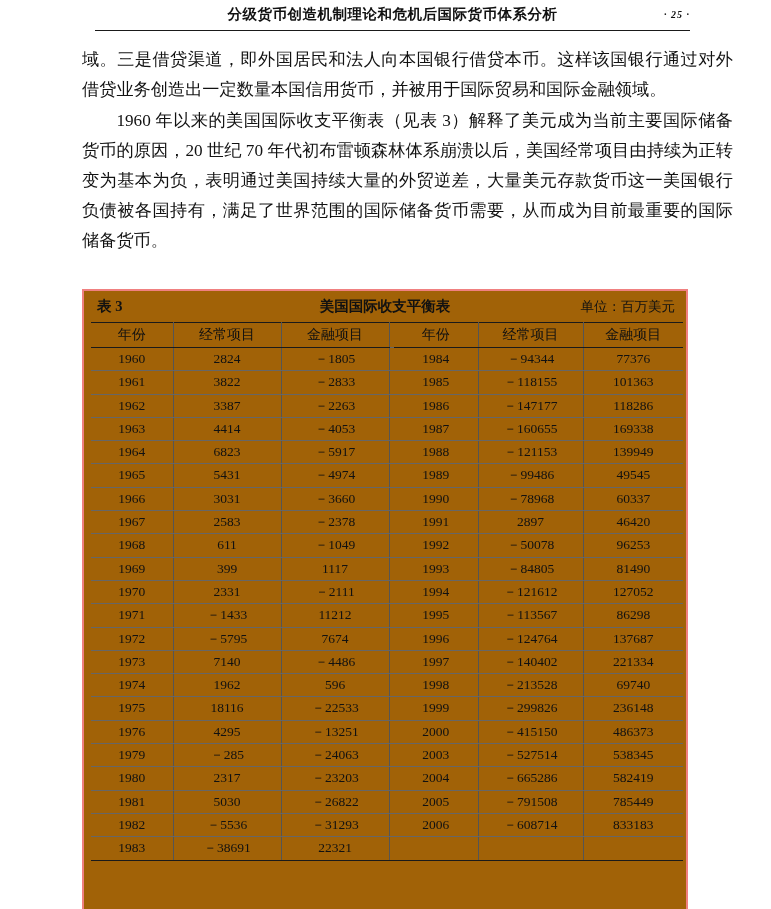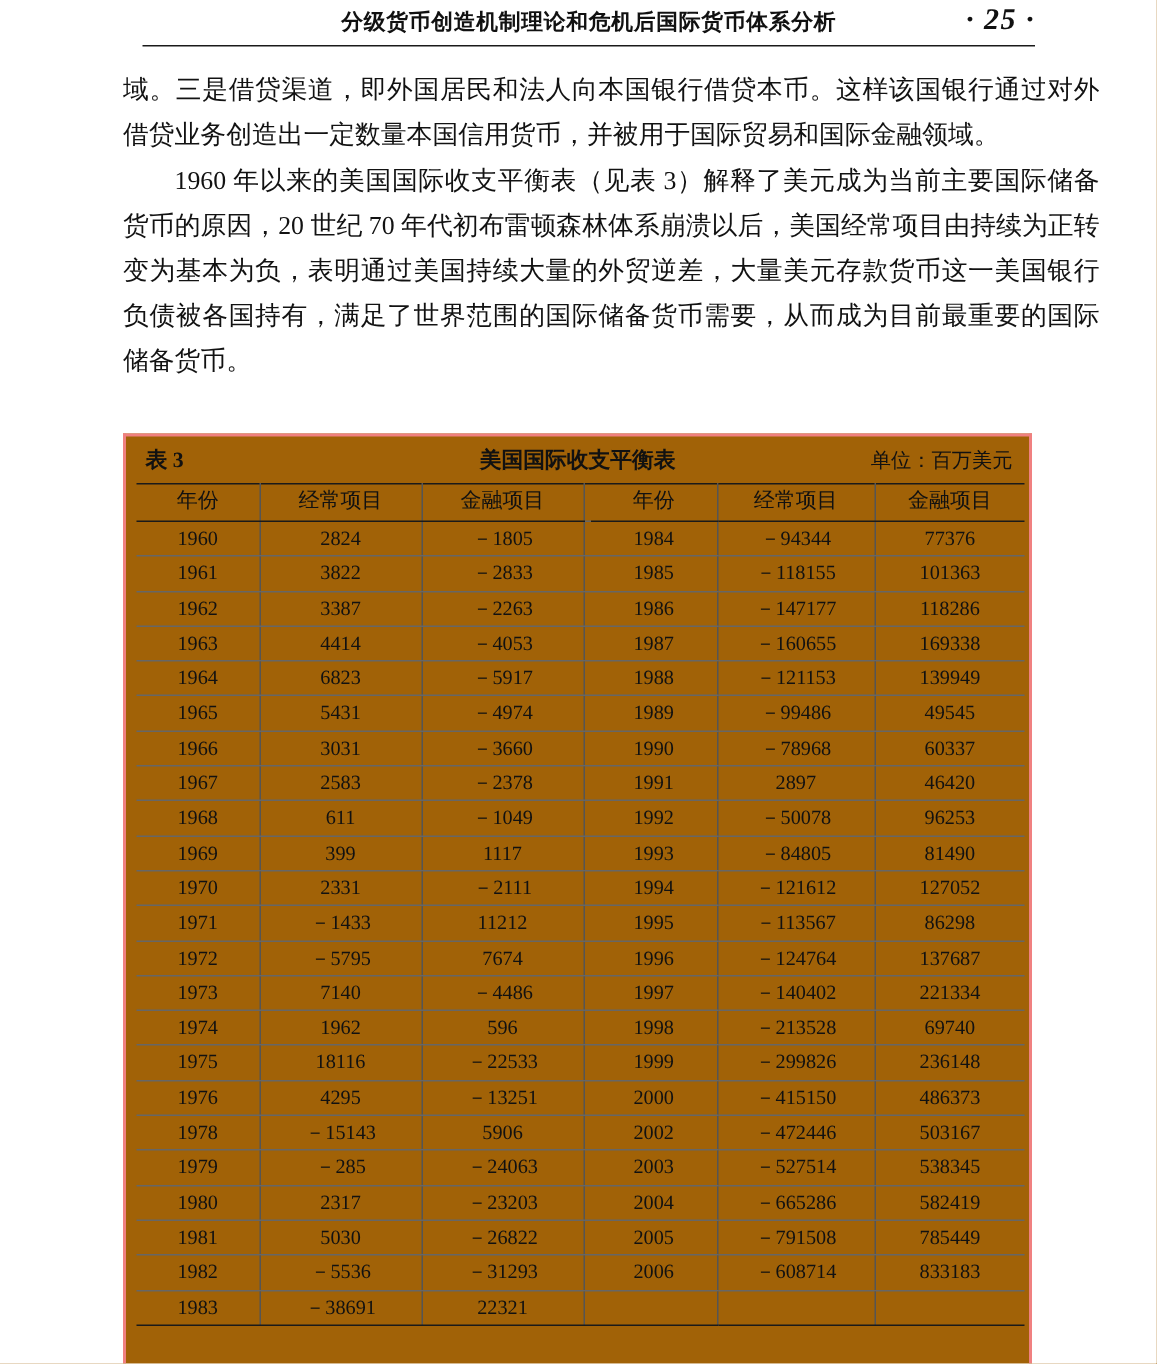--- a/index.html
+++ b/index.html
@@ -30,21 +30,21 @@
     font-weight: bold;
     letter-spacing: 0.5px;
     color: #111;
     white-space: nowrap;
   }
   .page-number {
     position: absolute;
     right: 0;
     top: 50%;
     transform: translateY(-50%);
-    font-size: 20px;
+    font-size: 10px;
     font-weight: bold;
     font-style: italic;
     color: #111;
     letter-spacing: 1px;
   }
   .header-rule {
     height: 0;
     border-top: 1.6px solid #1a1a1a;
     margin: 2px 81px 0 95px;
   }
@@ -357,29 +357,20 @@
           <tr>
             <td class="c0">1976</td>
             <td class="c1">4295</td>
             <td class="c2">－13251</td>
             <td class="gut"></td>
             <td class="c3">2000</td>
             <td class="c4">－415150</td>
             <td class="c5">486373</td>
           </tr>
           <tr>
-            <td class="c0">1978</td>
-            <td class="c1">－15143</td>
-            <td class="c2">5906</td>
-            <td class="gut"></td>
-            <td class="c3">2002</td>
-            <td class="c4">－472446</td>
-            <td class="c5">503167</td>
-          </tr>
-          <tr>
             <td class="c0">1979</td>
             <td class="c1">－285</td>
             <td class="c2">－24063</td>
             <td class="gut"></td>
             <td class="c3">2003</td>
             <td class="c4">－527514</td>
             <td class="c5">538345</td>
           </tr>
           <tr>
             <td class="c0">1980</td>

